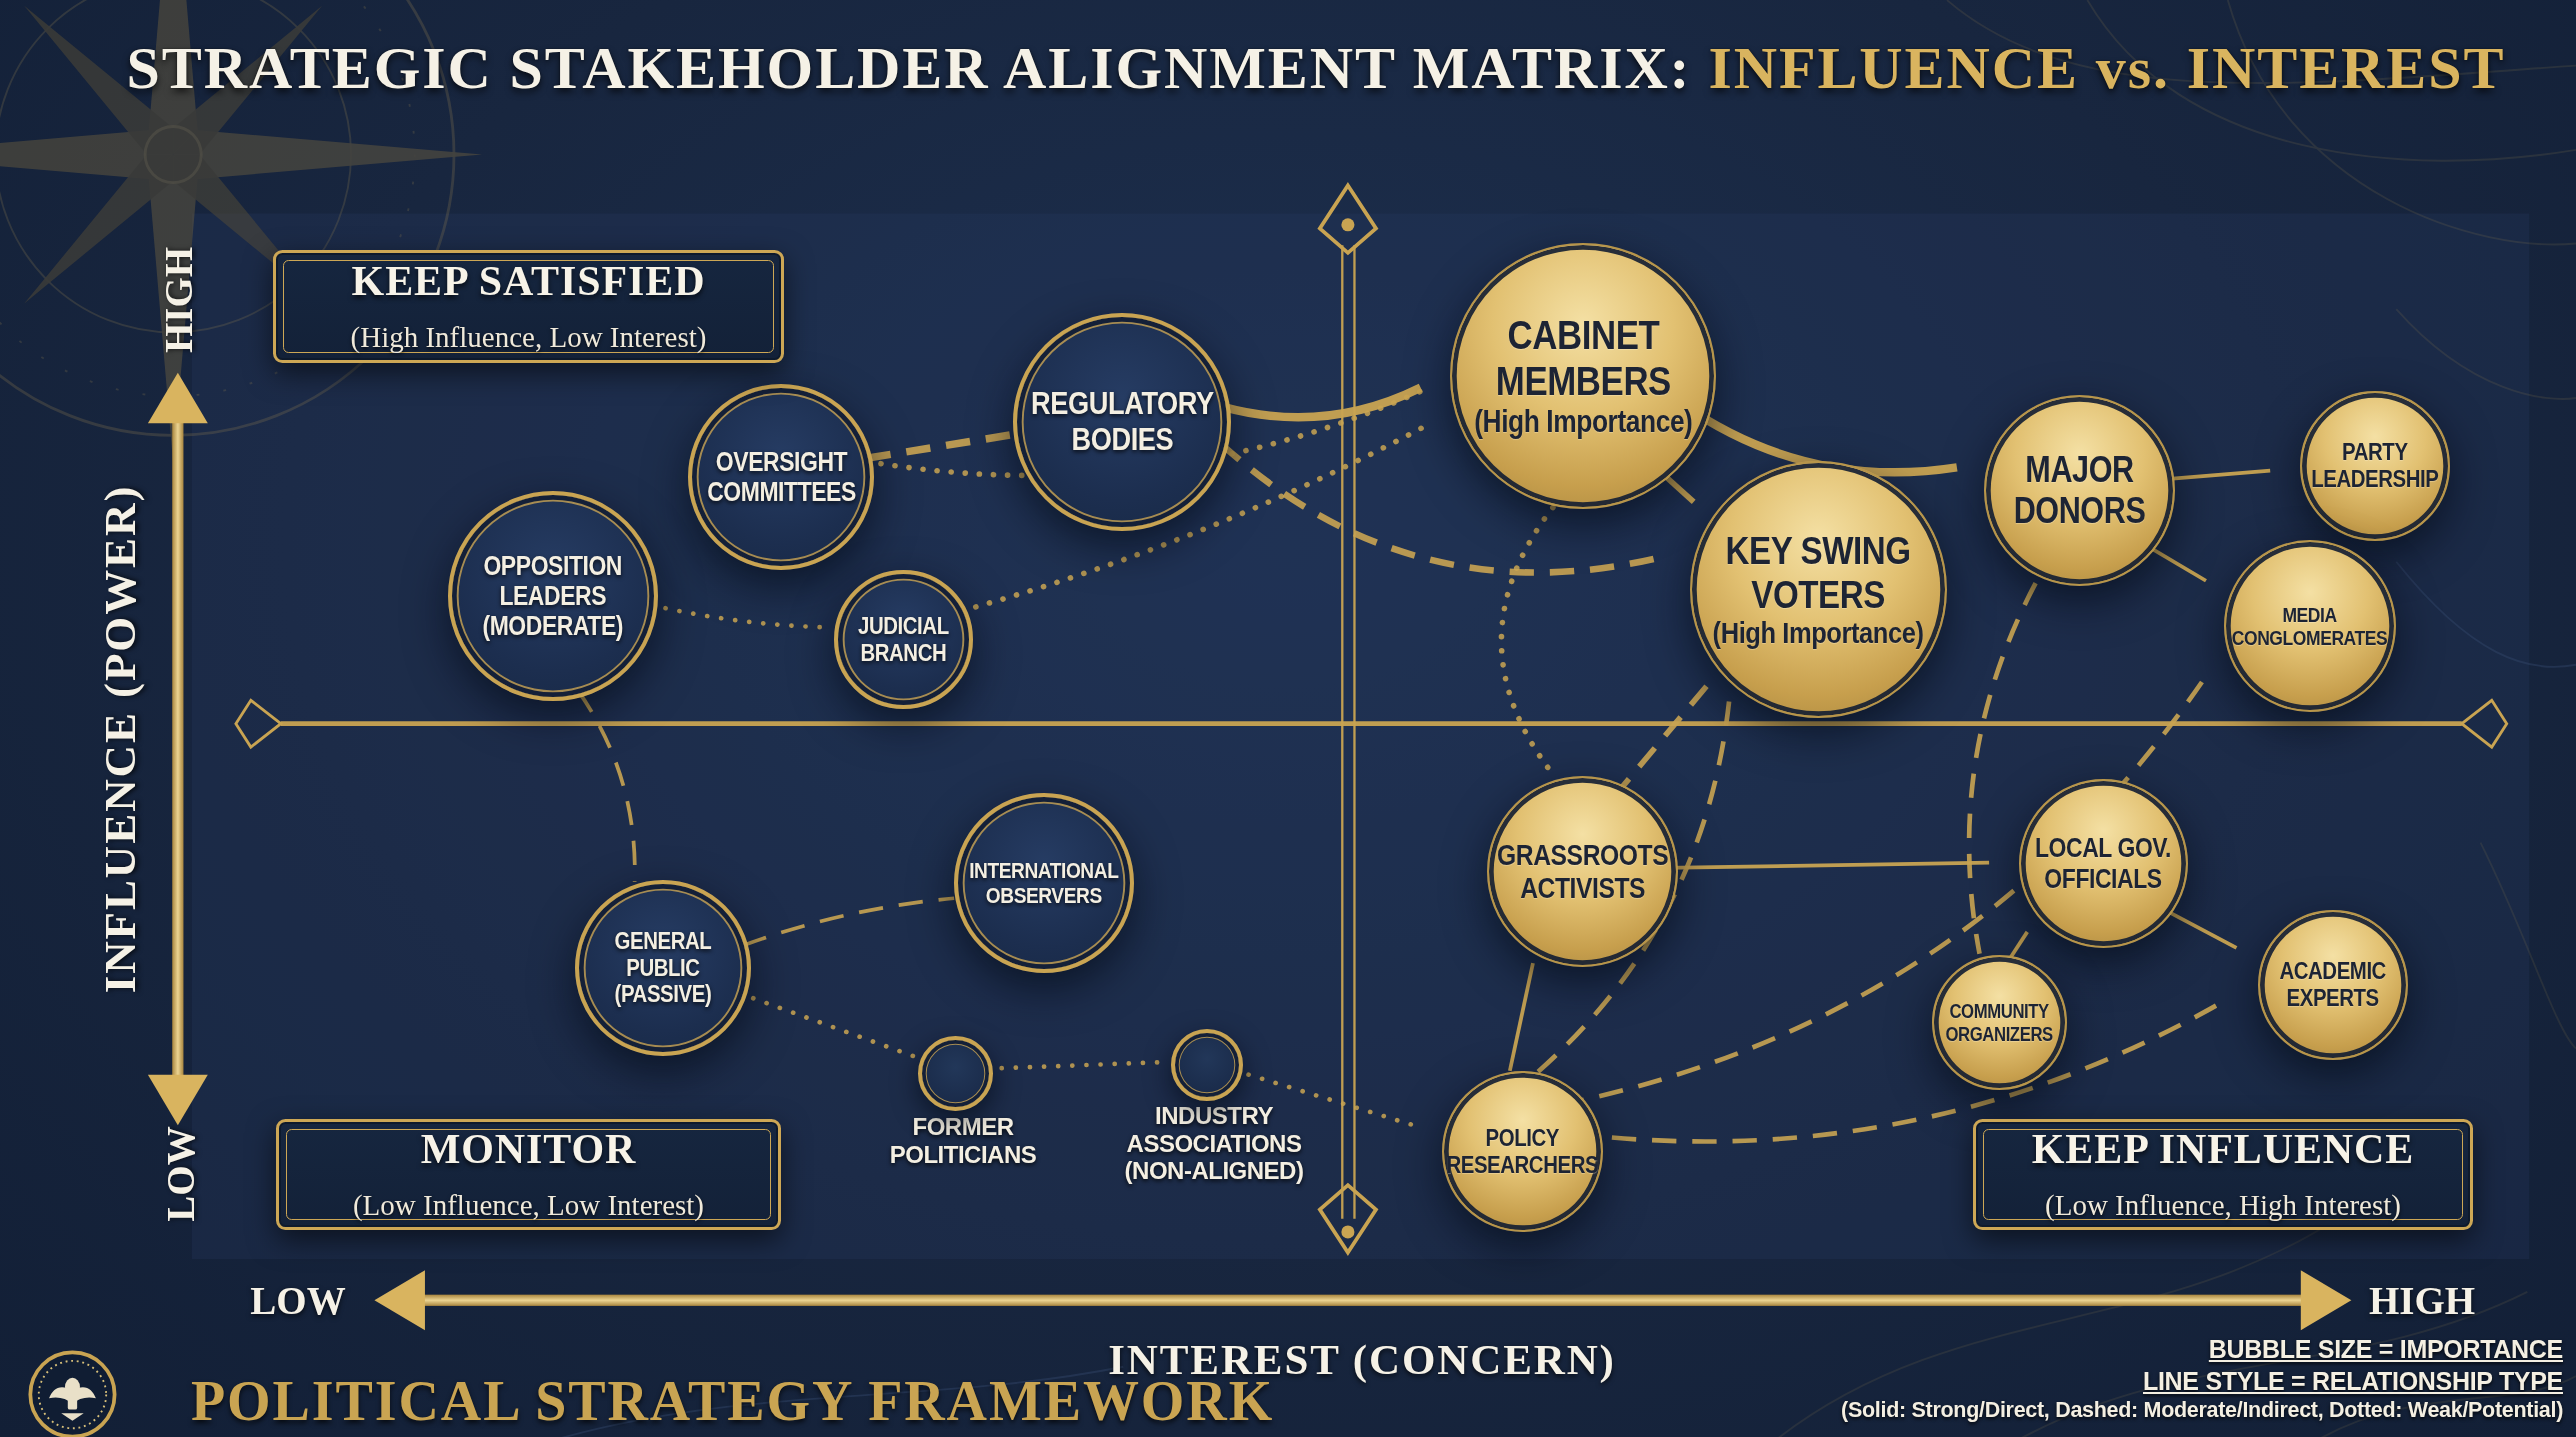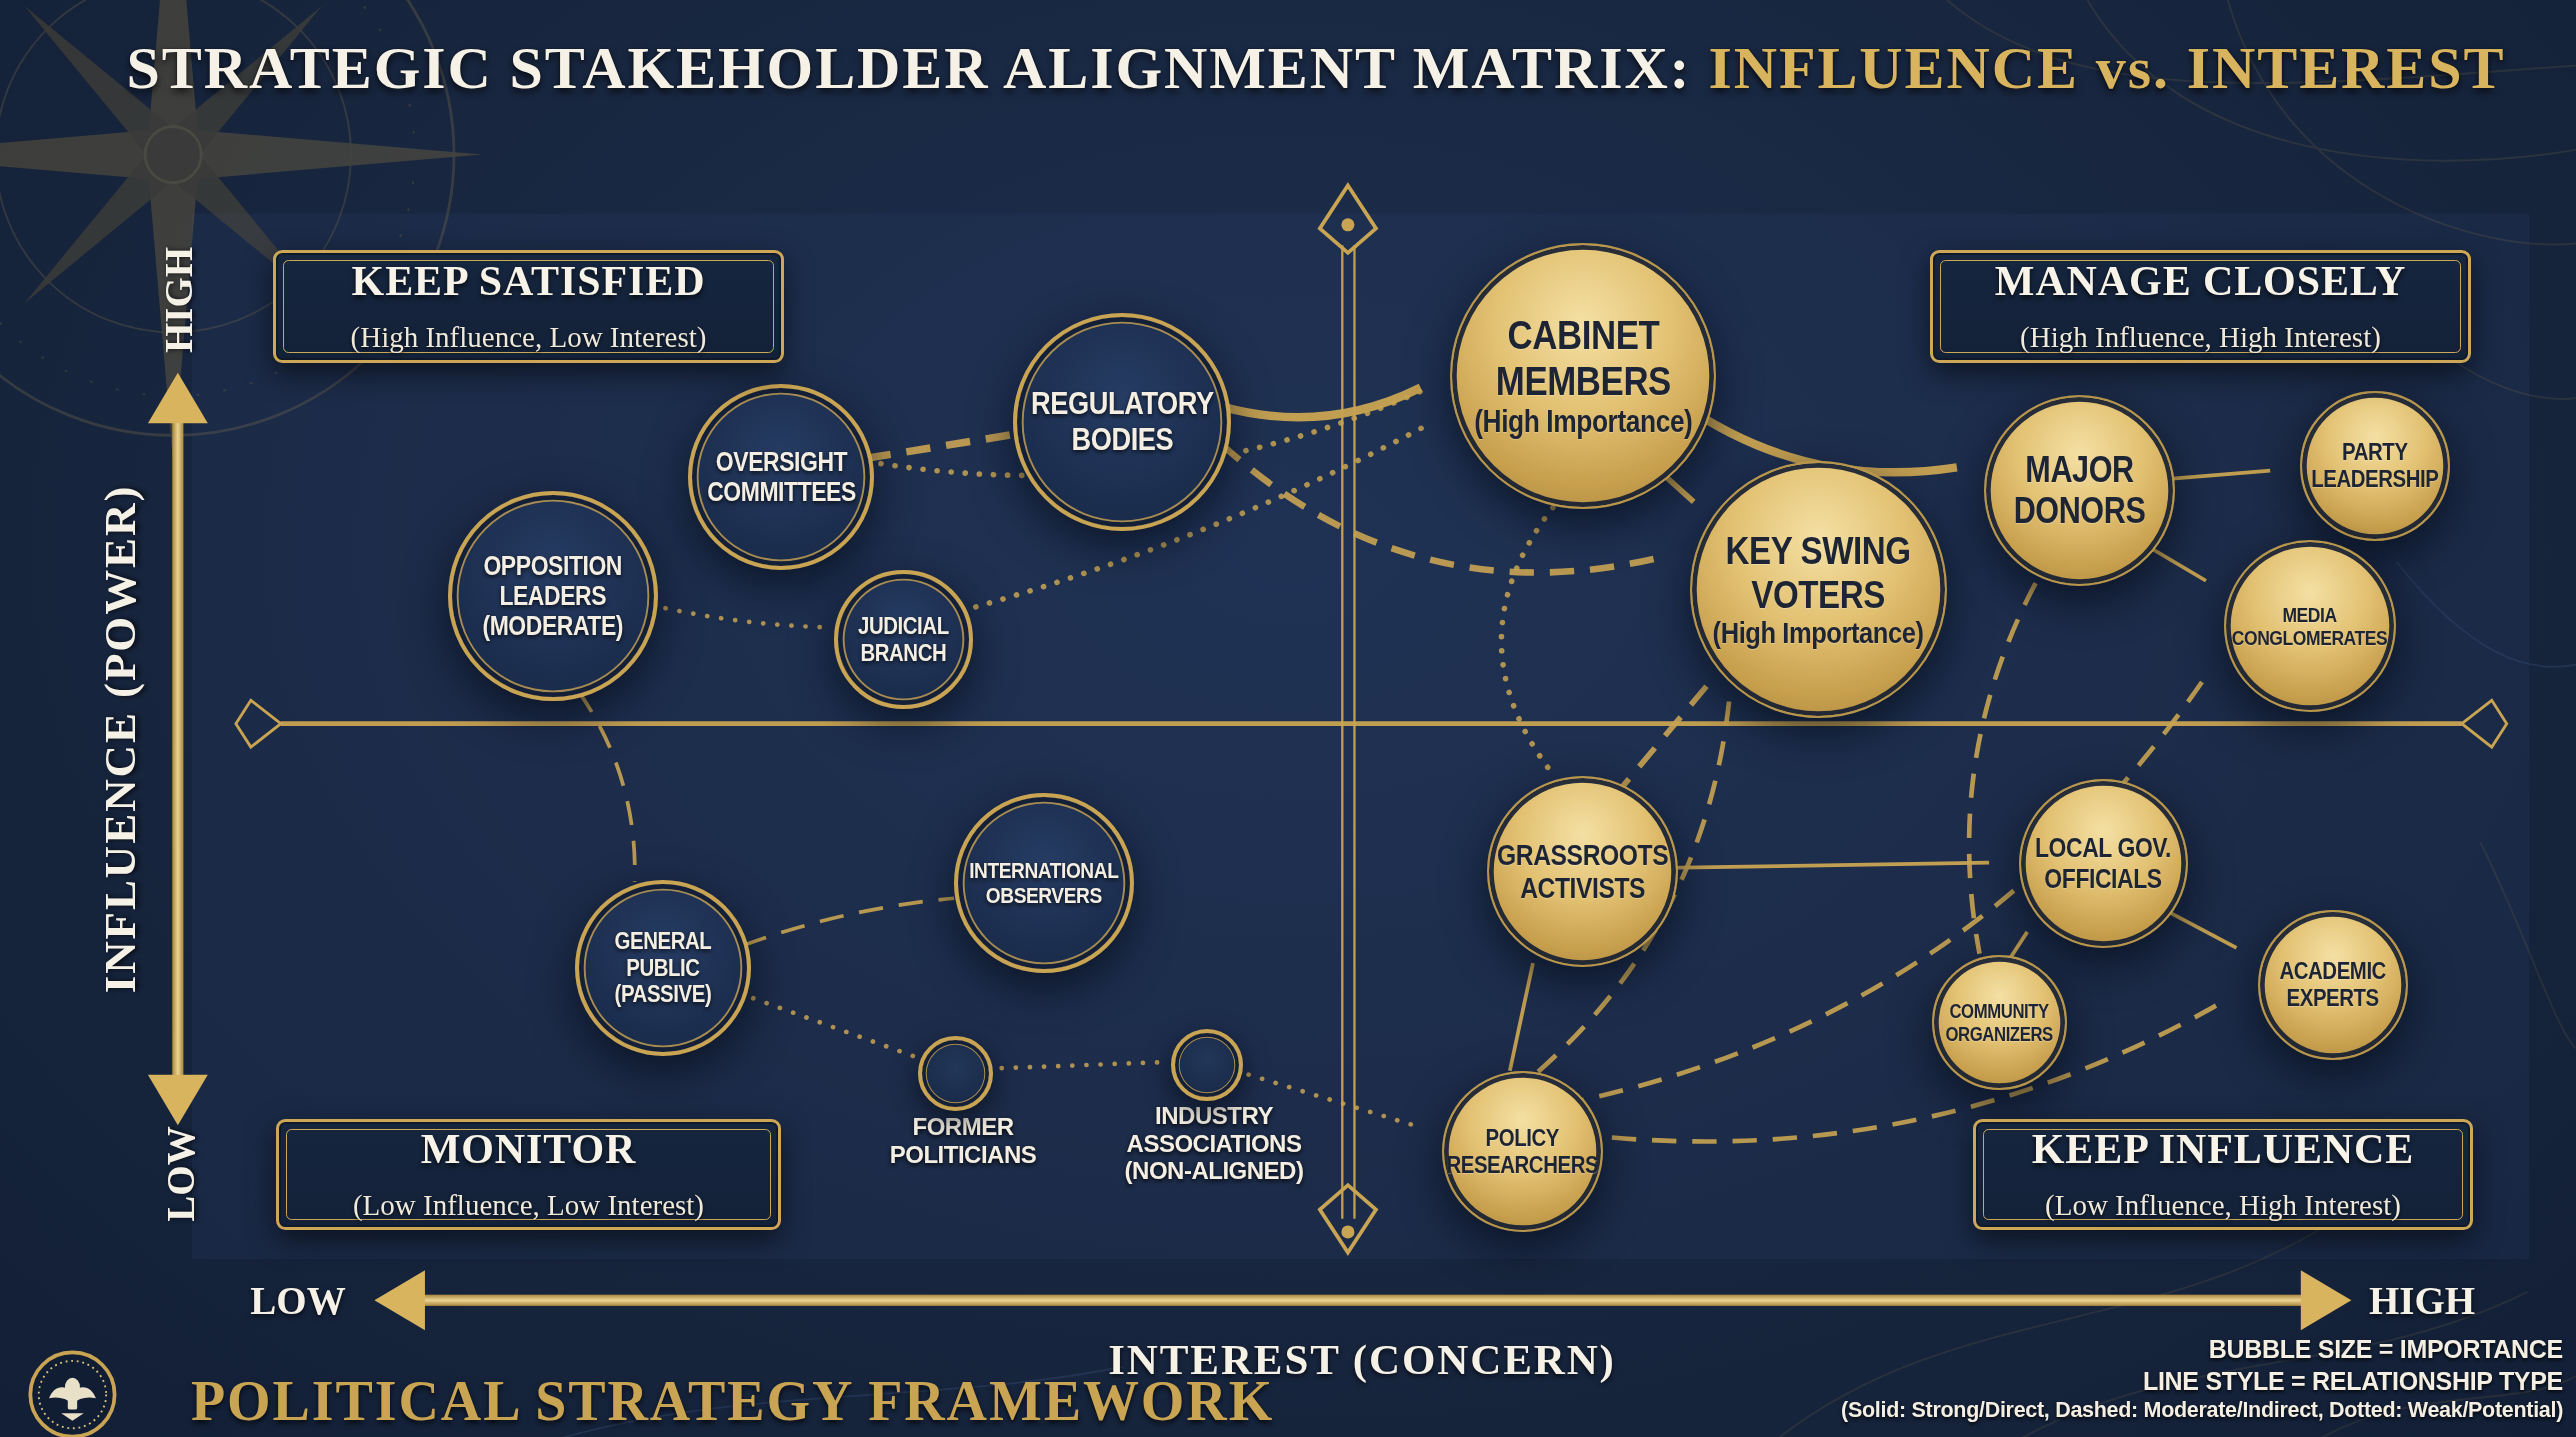--- a/index.html
+++ b/index.html
@@ -51,21 +51,21 @@
   .blabel .sub{display:block;font-weight:bold;}
   .dotlabel{position:absolute;transform:translateX(-50%);text-align:center;font-weight:bold;
           color:#f4efe2;line-height:1.15;letter-spacing:-0.5px;text-shadow:0 1.9px 4.7px rgba(0,0,0,.8);margin-left:11px;}
 
   
   .brand{position:absolute;left:191px;top:1369px;font-family:"Liberation Serif",serif;
          font-weight:bold;font-size:56px;letter-spacing:1.9px;color:#c9a452;
          text-shadow:0 2.8px 5.6px rgba(0,0,0,.7);}
   .legend{position:absolute;right:13px;top:1333px;text-align:right;color:#f4efe2;
          font-weight:bold;line-height:1.28;letter-spacing:-0.3px;text-shadow:0 1.9px 3.7px rgba(0,0,0,.8);}
-  .legend .l12{font-size:25px;}
+  .legend .l12{font-size:25px;text-decoration:underline;}
   .legend .l3{font-size:21.5px;}
 
   
   path.conn{fill:none;stroke:#c9a452;}
   path.solid{opacity:.95;}
   path.dashed{stroke-dasharray:26 17;opacity:.9;}
   path.dotted{stroke-dasharray:.1 15;stroke-linecap:round;opacity:.85;}
 </style>
 </head>
 <body>
@@ -300,26 +300,20 @@
     <span>STRATEGIC STAKEHOLDER ALIGNMENT MATRIX:</span>
     <span class="gold">INFLUENCE vs. INTEREST</span>
   </div>
 
   <div class="plaque" style="left:273px;top:250px;width:505px;height:107px;">
     <div class="inner">
       <div class="q-title">KEEP SATISFIED</div>
       <div class="q-sub">(High Influence, Low Interest)</div>
     </div>
   </div>
-  <div class="plaque" style="left:1930px;top:250px;width:535px;height:107px;">
-    <div class="inner">
-      <div class="q-title">MANAGE CLOSELY</div>
-      <div class="q-sub">(High Influence, High Interest)</div>
-    </div>
-  </div>
   <div class="plaque" style="left:276px;top:1119px;width:499px;height:105px;">
     <div class="inner">
       <div class="q-title">MONITOR</div>
       <div class="q-sub">(Low Influence, Low Interest)</div>
     </div>
   </div>
   <div class="plaque" style="left:1973px;top:1119px;width:494px;height:105px;">
     <div class="inner">
       <div class="q-title">KEEP INFLUENCE</div>
       <div class="q-sub">(Low Influence, High Interest)</div>

